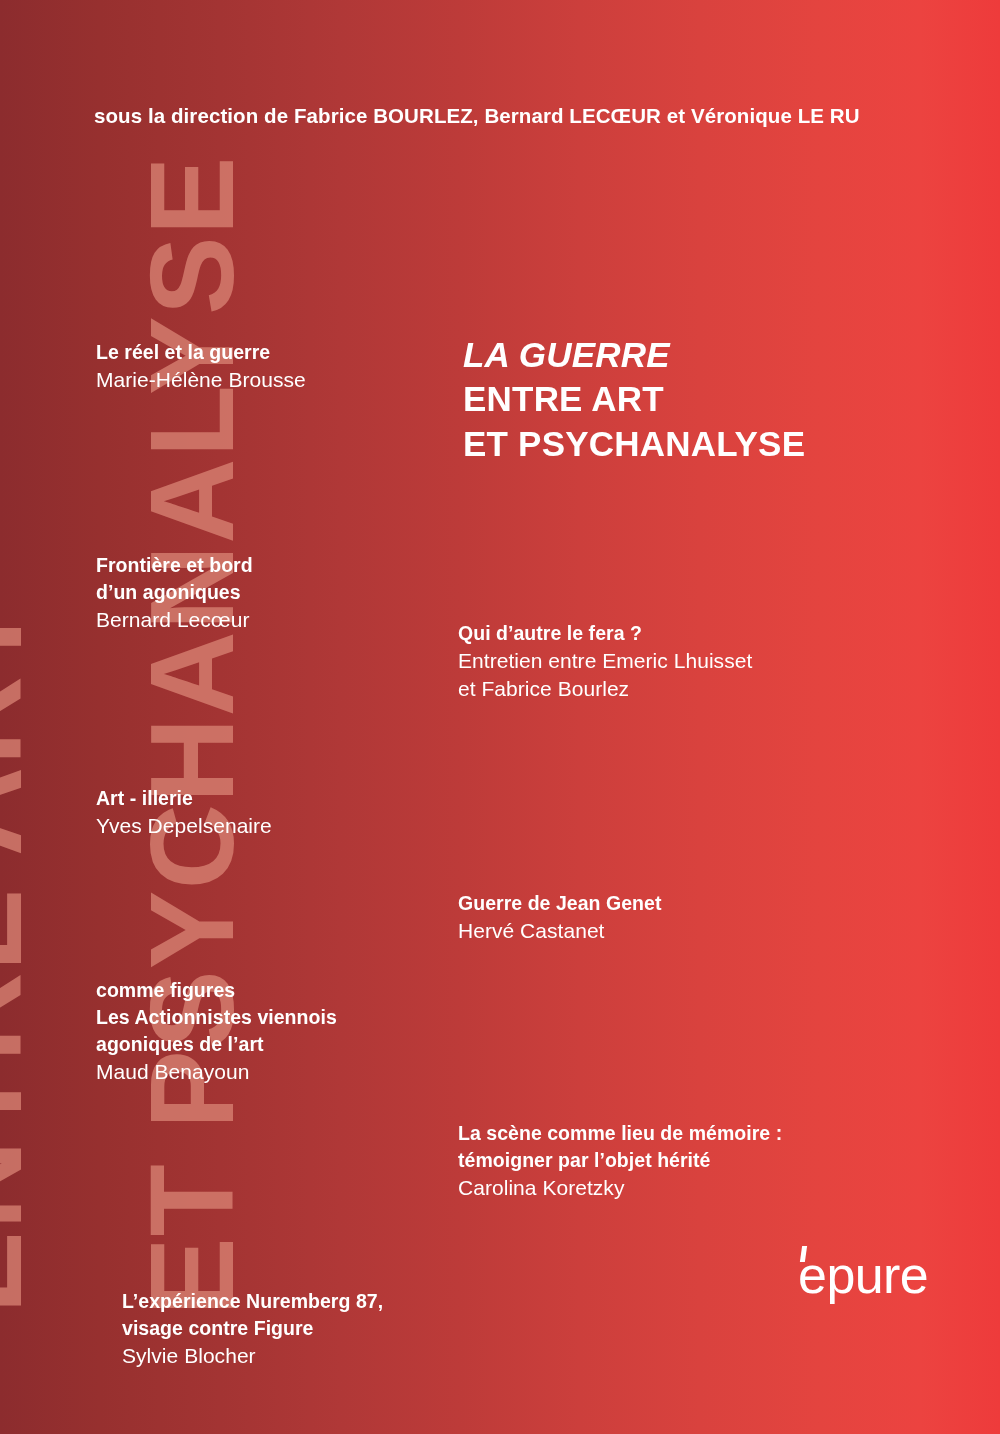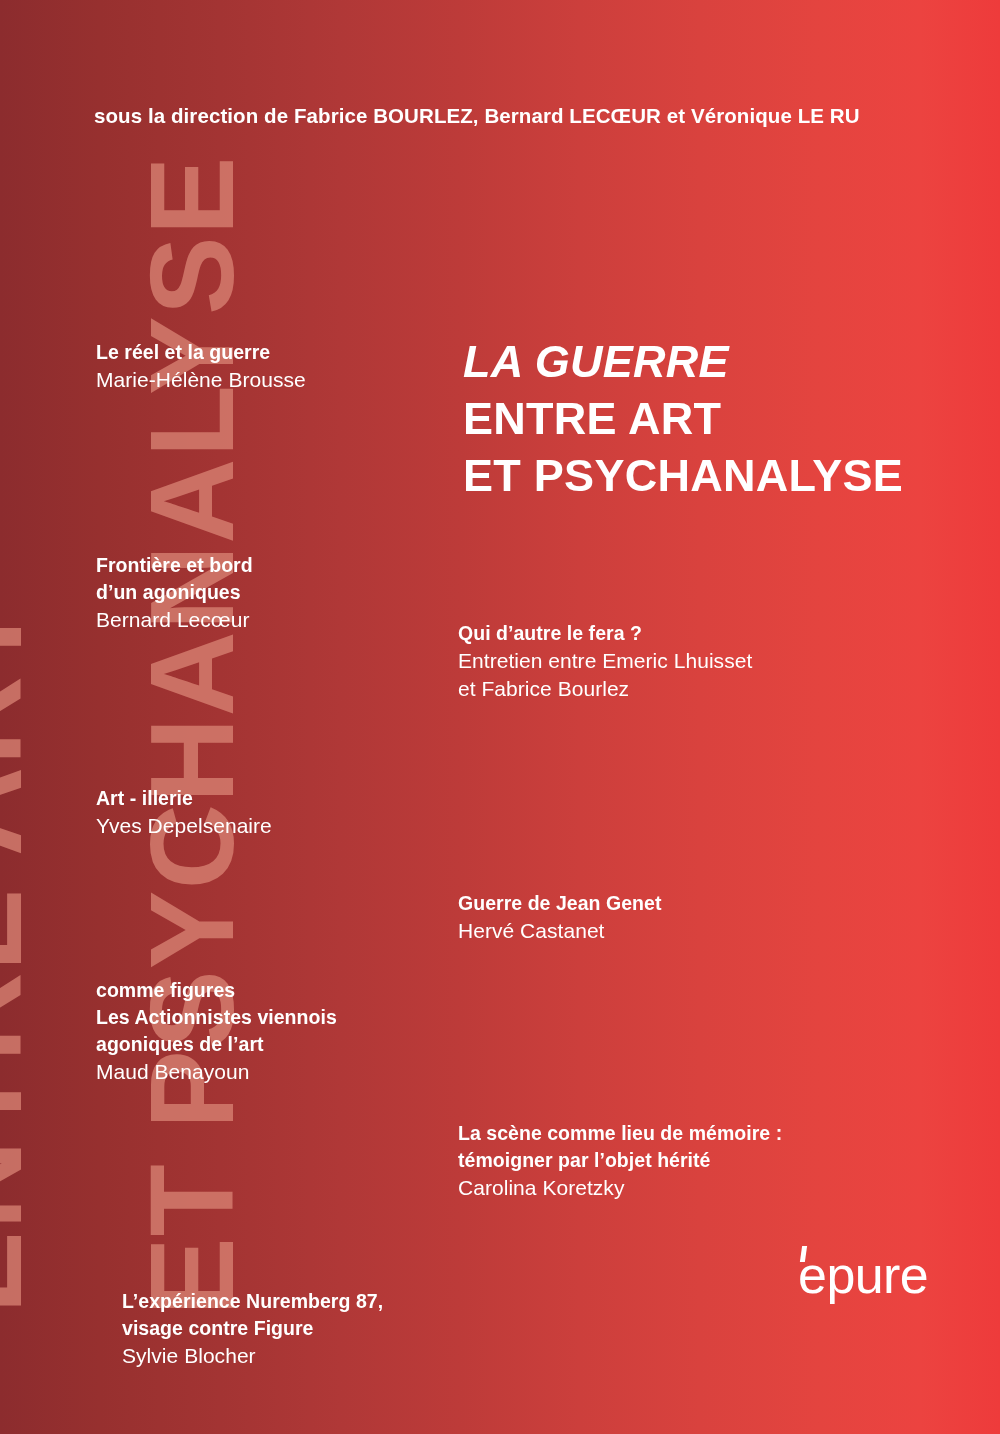--- a/index.html
+++ b/index.html
@@ -71,21 +71,21 @@
   }
 
   
   .title-block {
     position:absolute;
     left:463px;
     top:333px;
     color:#ffffff;
   }
   .title-line {
-    font-size:45px;
+    font-size:35px;
     font-weight:700;
     line-height:1.27;
     letter-spacing:.006em;
   }
   .title-line.italic { font-style:italic; }
 
   
   .entry { position:absolute; color:#ffffff; }
   .entry .t {
     font-weight:600;

